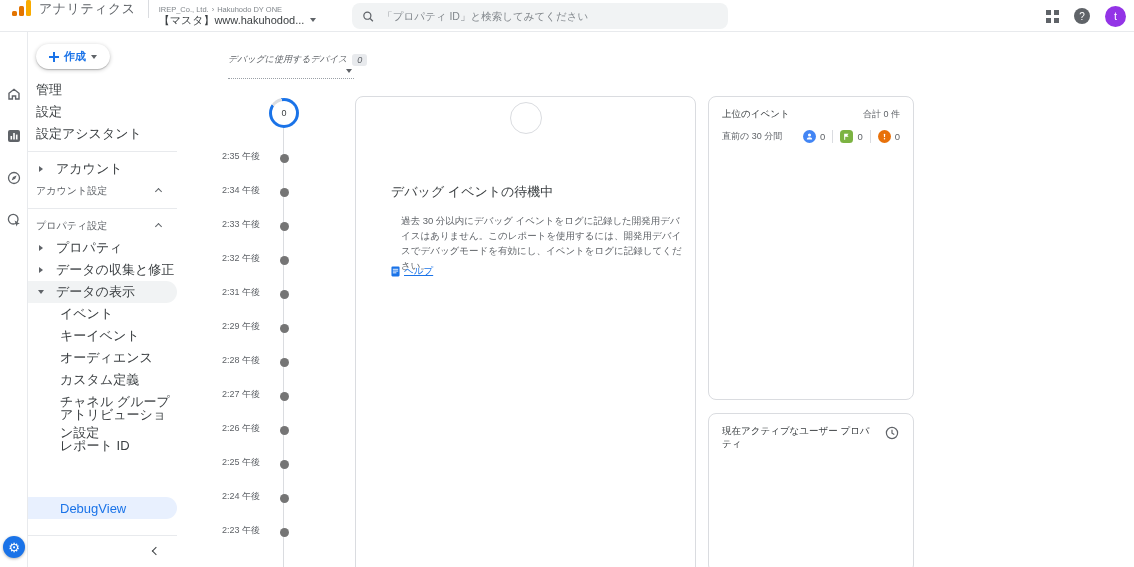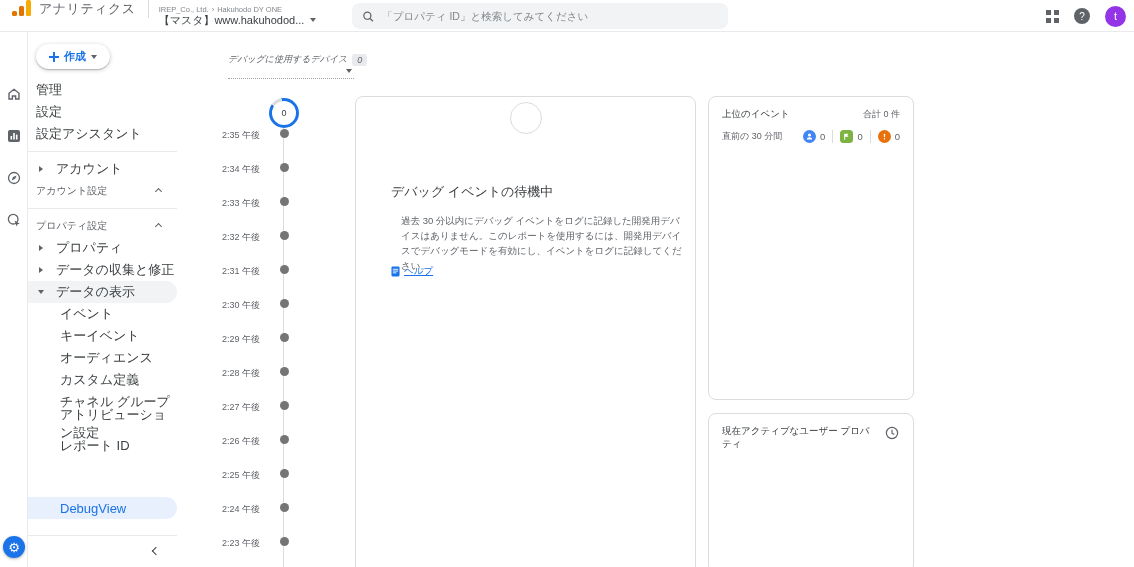--- a/index.html
+++ b/index.html
@@ -77,21 +77,21 @@
   .dev-badge { background:#e8eaed; color:#5f6368; font-size:9px; padding:1px 5px; border-radius:3px; }
   .dev-caret { position:absolute; right:2px; top:16px; }
 
   .tl-line { position:absolute; left:283px; top:126px; width:1px; height:441px; background:#dadce0; }
   .tl-circle { position:absolute; left:269px; top:98px; width:30px; height:30px; border-radius:50%;
                background:conic-gradient(from -55deg, #dadce0 0 45deg, #1a73e8 45deg 360deg);
                display:flex; align-items:center; justify-content:center; }
   .tl-circle-inner { width:24px; height:24px; border-radius:50%; background:#fff; display:flex;
                      align-items:center; justify-content:center; font-size:9px; color:#3c4043; }
   .tl-rows { position:absolute; left:216px; top:129px; width:90px; }
-  .t-row { height:34px; display:flex; align-items:flex-start; }
+  .t-row { height:34px; display:flex; align-items:flex-end; }
   .t-label { width:44px; text-align:right; font-size:9px; color:#5f6368; white-space:nowrap; }
   .t-dot { width:9px; height:9px; border-radius:50%; background:#757575; margin-left:20px; }
 
   .card { position:absolute; background:#fff; border:1px solid #dadce0; border-radius:8px; }
   .main-card { left:355px; top:96px; width:341px; height:480px; }
   .wait-circle { position:absolute; left:50%; top:5px; margin-left:-16px; width:32px; height:32px;
                  border:1px solid #dadce0; border-radius:50%; }
   .wait-title { position:absolute; left:35px; top:86px; font-size:13px; color:#3c4043; }
   .wait-body { position:absolute; left:45px; top:116px; width:286px; font-size:9.5px; line-height:15px; color:#5f6368; }
   .help-link { position:absolute; left:35px; top:168px; display:flex; align-items:center; gap:4px; cursor:pointer; }
@@ -286,24 +286,20 @@
       </div>
     <div class="t-row">
         <span class="t-label">2:32 午後</span>
         <span class="t-dot"></span>
       </div>
     <div class="t-row">
         <span class="t-label">2:31 午後</span>
         <span class="t-dot"></span>
       </div>
     <div class="t-row">
-        <span class="t-label">2:30 午後</span>
-        <span class="t-dot"></span>
-      </div>
-    <div class="t-row">
         <span class="t-label">2:29 午後</span>
         <span class="t-dot"></span>
       </div>
     <div class="t-row">
         <span class="t-label">2:28 午後</span>
         <span class="t-dot"></span>
       </div>
     <div class="t-row">
         <span class="t-label">2:27 午後</span>
         <span class="t-dot"></span>

